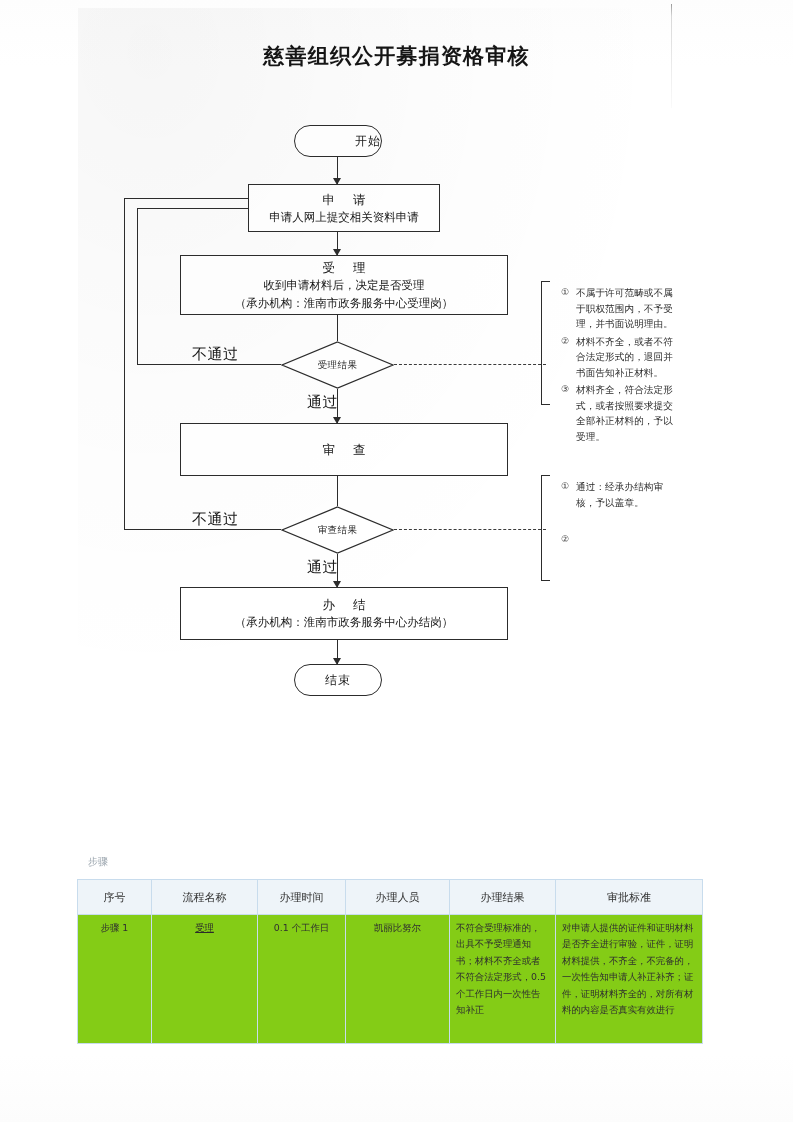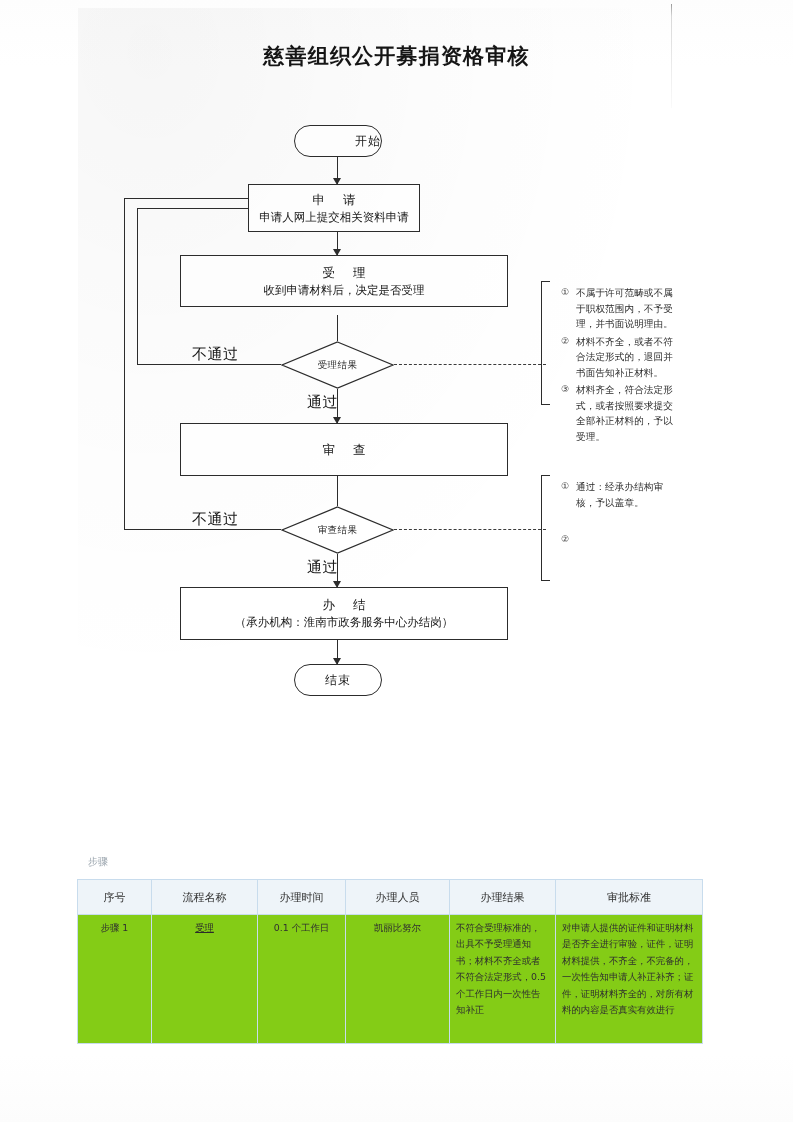--- a/index.html
+++ b/index.html
@@ -230,31 +230,32 @@
 
 <div id="flowchart">
 
   <div class="fc-term" style="left:294px; top:125px; width:88px; height:32px;justify-content:flex-end;">
     <span>开始</span>
   </div>
 
   <div class="fc-line v" style="left:337px; top:157px; height:27px;"></div>
   <div class="fc-arrow" style="left:333px; top:178px;"></div>
 
-  <div class="fc-node" style="left:248px; top:184px; width:172px; height:48px;">
+  <div class="fc-node" style="left:248px; top:184px; width:192px; height:48px;">
     <div class="ln-head">申 请</div>
     <div>申请人网上提交相关资料申请</div>
   </div>
 
   <div class="fc-line v" style="left:337px; top:232px; height:23px;"></div>
   <div class="fc-arrow" style="left:333px; top:249px;"></div>
 
-  <div class="fc-node" style="left:180px; top:255px; width:328px; height:52px;">
+  <div class="fc-node" style="left:180px; top:255px; width:328px; height:60px;">
     <div class="ln-head">受 理</div>
     <div>收到申请材料后，决定是否受理</div>
+    <div>（承办机构：淮南市政务服务中心受理岗）</div>
   </div>
 
   <div class="fc-line v" style="left:337px; top:315px; height:26px;"></div>
 
   <div class="fc-diamond" style="left:281px; top:341px; width:113px; height:48px;">
     <svg class="dia-shape" viewBox="0 0 113 48" preserveAspectRatio="none">
       <polygon points="56.5,1 112,24 56.5,47 1,24" fill="rgba(255,255,255,0.5)" stroke="#2c2c2c" stroke-width="1.3"></polygon>
     </svg>
     <span class="dia-text">受理结果</span>
   </div>

